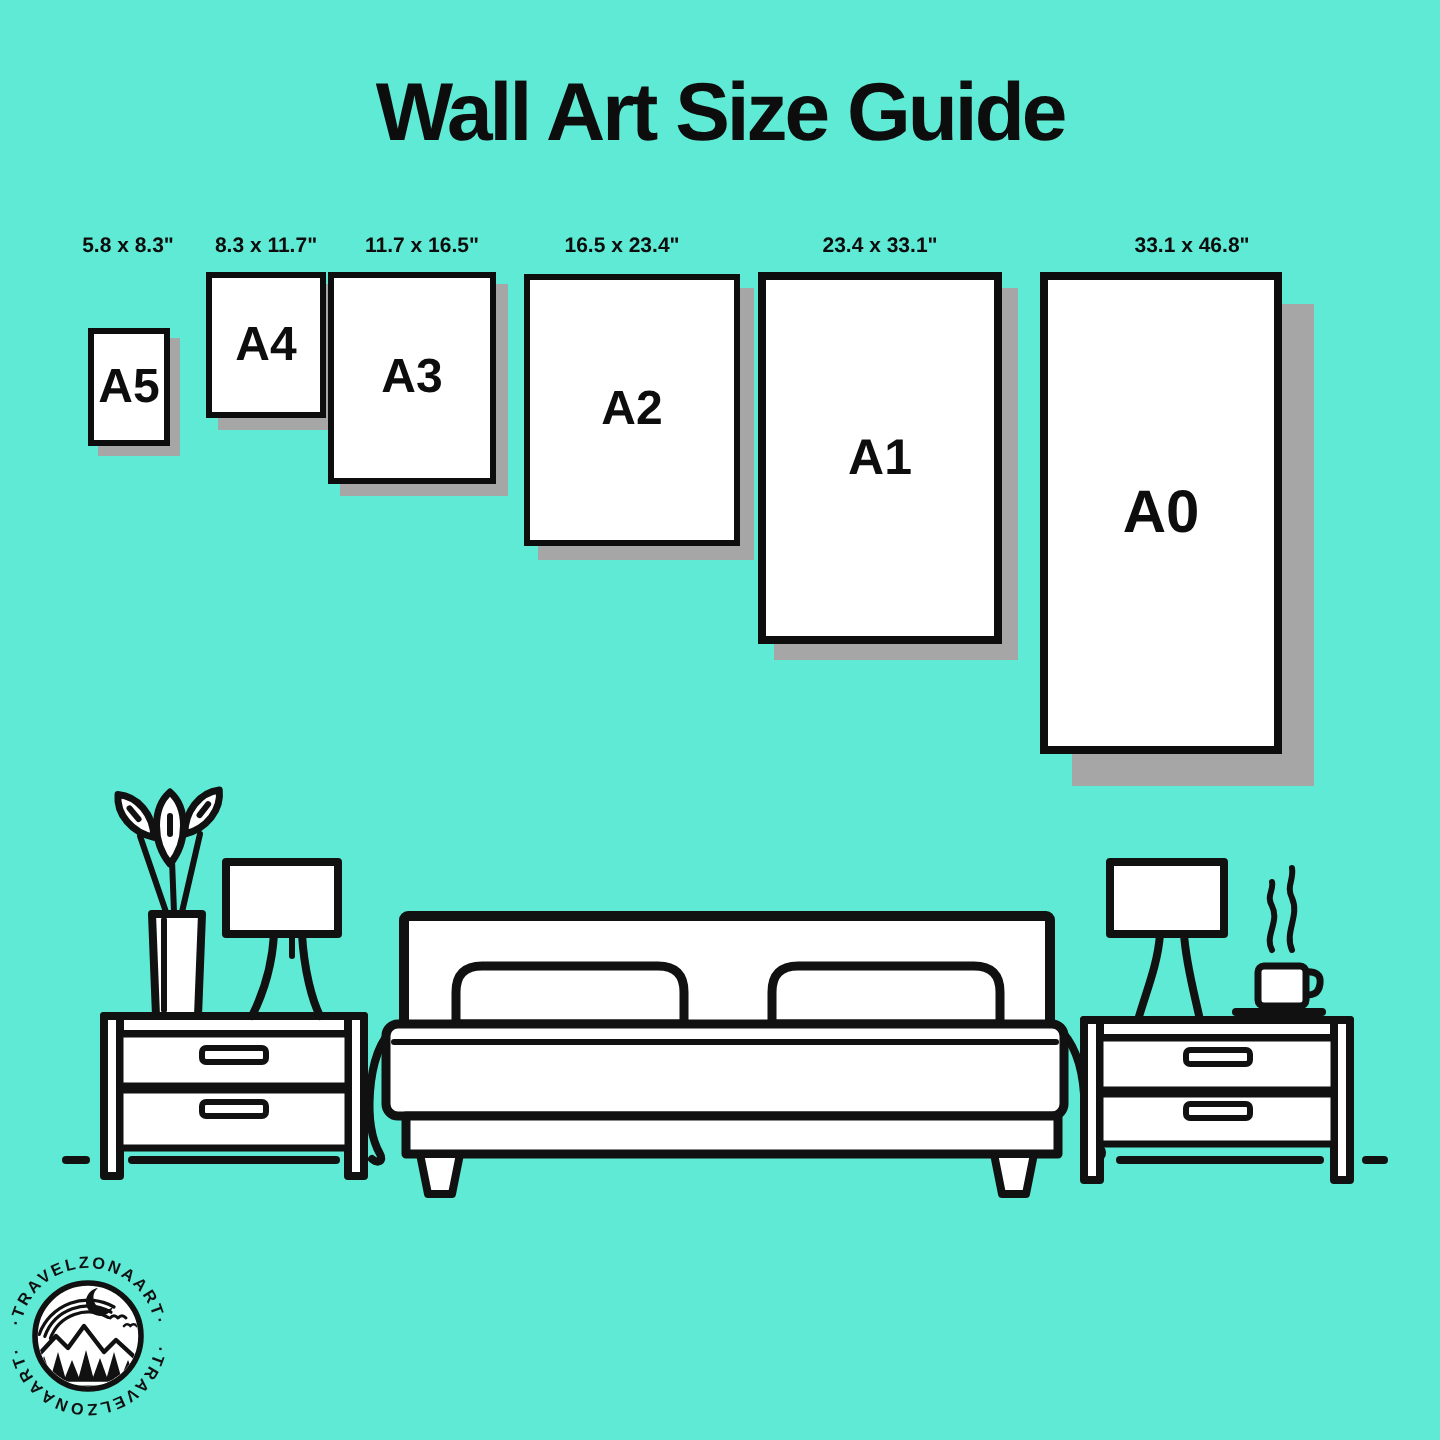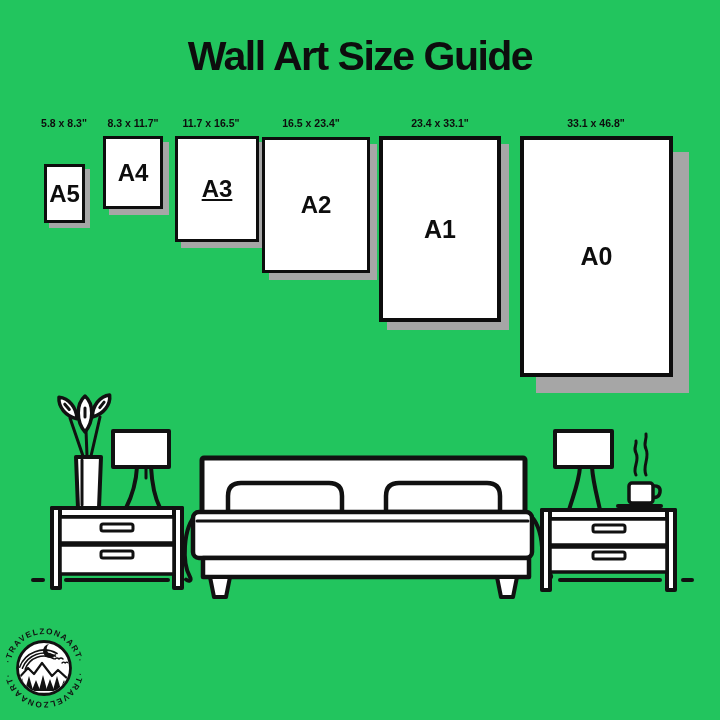--- a/index.html
+++ b/index.html
@@ -1,32 +1,32 @@
 <!DOCTYPE html>
 <html><head>
 <meta charset="utf-8">
 <style>
   html,body{margin:0;padding:0;background:#ffffff;}
-  .canvas{position:relative;width:720px;height:720px;background:#22c55e;overflow:hidden;
+  .canvas{position:relative;width:720px;height:720px;background:#5eead4;overflow:hidden;
           font-family:"Liberation Sans",sans-serif;color:#0d0d0d;}
   .title{position:absolute;left:0;right:0;top:33px;text-align:center;
          font-size:41px;font-weight:700;letter-spacing:-1.5px;color:#0d0d0d;}
   .dim-label{position:absolute;top:116px;height:14px;line-height:14px;width:140px;
              text-align:center;font-size:10.5px;font-weight:700;letter-spacing:0px;color:#0d0d0d;}
   .frame{position:absolute;background:#ffffff;border:3px solid #0d0d0d;box-sizing:border-box;
          display:flex;align-items:center;justify-content:center;
          font-weight:700;font-size:24px;color:#0d0d0d;}
   .lab-a5{left:-6px;} .lab-a4{left:63px;} .lab-a3{left:141px;}
   .lab-a2{left:241px;} .lab-a1{left:370px;} .lab-a0{left:526px;}
   .f-a5{left:44px;top:135px;width:41px;height:59px;box-shadow:5px 5px 0 #a6a6a6;margin-top:29px;}
   .f-a4{left:103px;top:136px;width:60px;height:73px;box-shadow:6px 6px 0 #a6a6a6;}
-  .f-a3{left:175px;top:136px;width:84px;height:106px;box-shadow:6px 6px 0 #a6a6a6;text-decoration:underline;}
+  .f-a3{left:164px;top:136px;width:84px;height:106px;box-shadow:6px 6px 0 #a6a6a6;}
   .f-a2{left:262px;top:137px;width:108px;height:136px;box-shadow:7px 7px 0 #a6a6a6;}
   .f-a1{left:379px;top:136px;width:122px;height:186px;border-width:4px;box-shadow:8px 8px 0 #a6a6a6;font-size:25px;}
-  .f-a0{left:520px;top:136px;width:153px;height:241px;border-width:4px;box-shadow:16px 16px 0 #a6a6a6;font-size:25px;}
+  .f-a0{left:520px;top:136px;width:121px;height:241px;border-width:4px;box-shadow:16px 16px 0 #a6a6a6;font-size:30px;}
   .scene{position:absolute;left:0;top:378px;width:720px;height:230px;}
   .logo{position:absolute;left:0px;top:618px;width:92px;height:100px;}
   .website{position:absolute;left:400px;top:672px;width:306px;text-align:center;
            font-size:34px;font-weight:700;letter-spacing:-0.5px;color:#141414;}
 </style>
 </head>
 <body>
 
 <div class="canvas">
 

